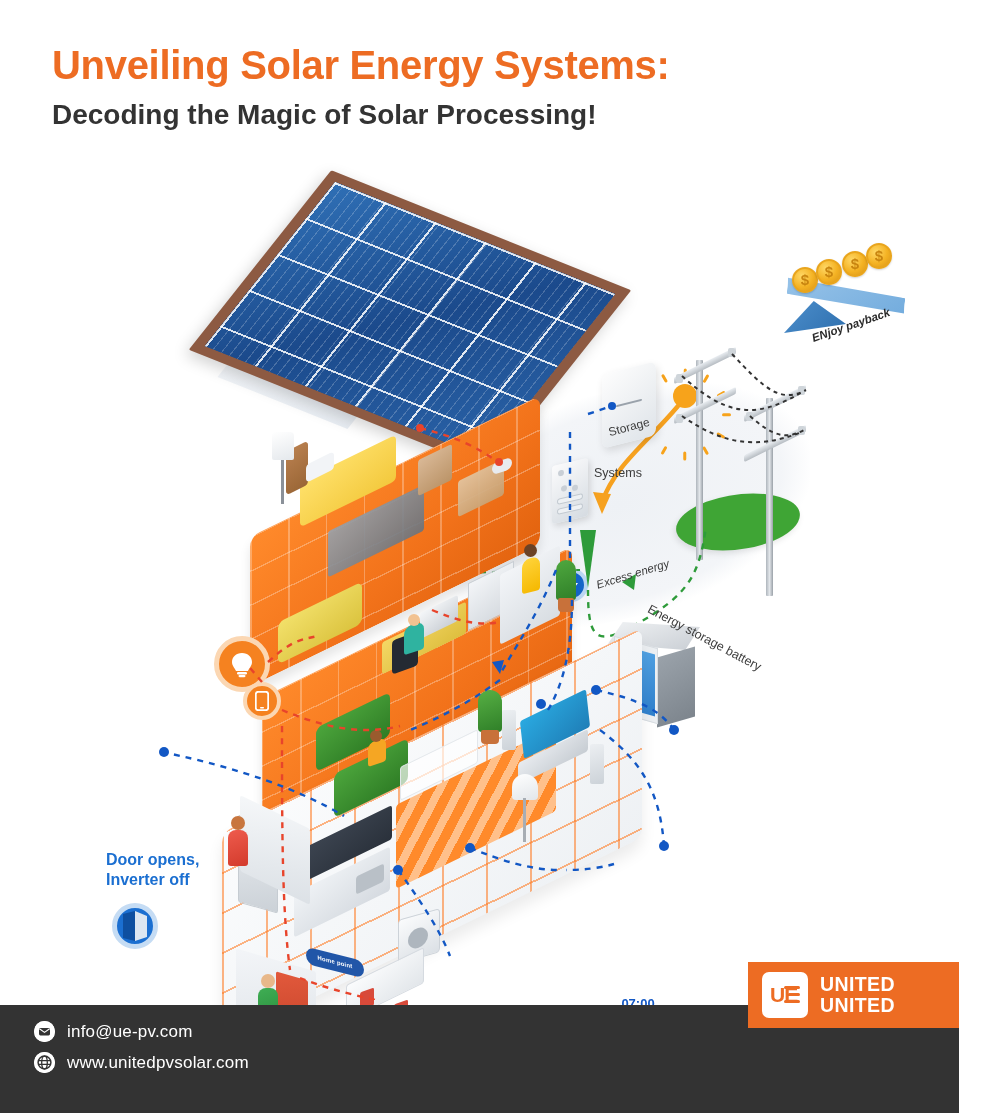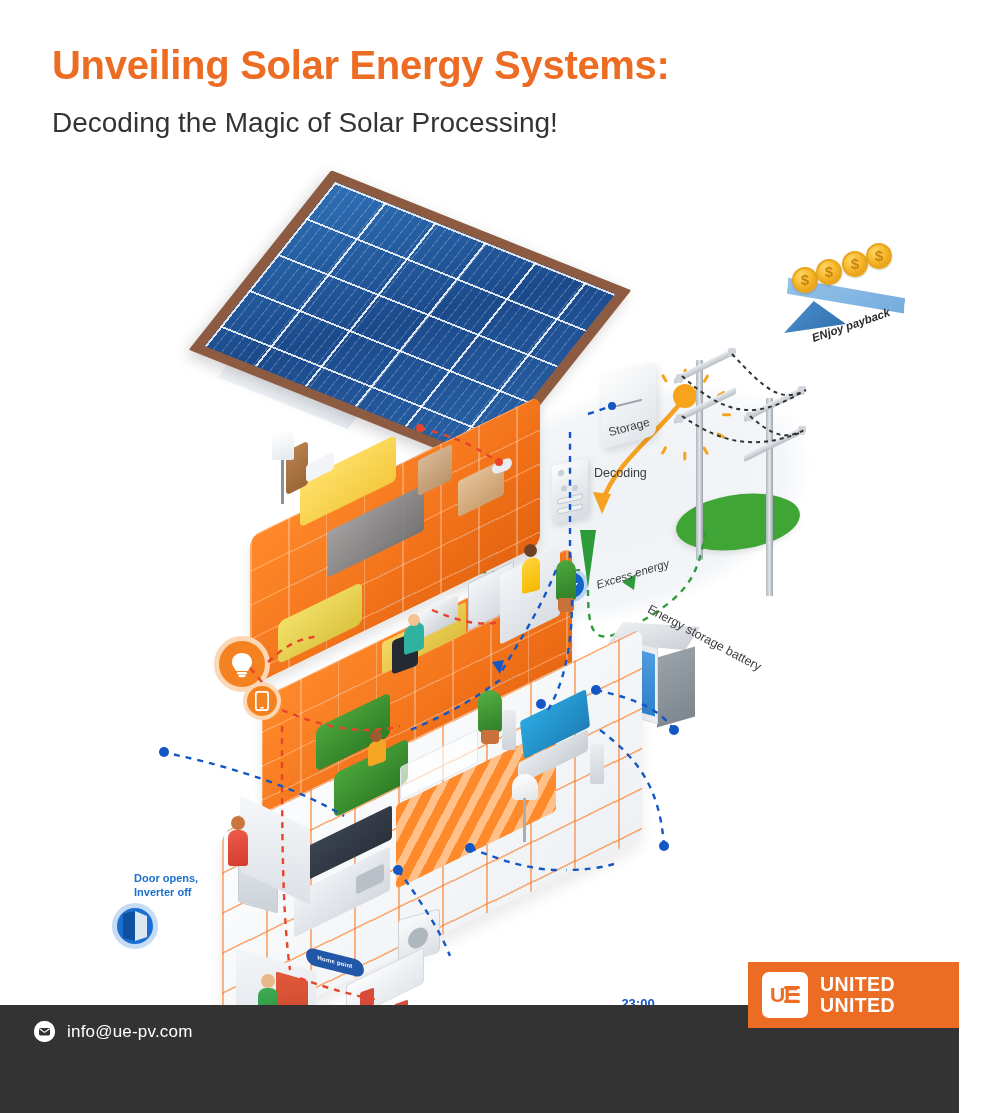--- a/index.html
+++ b/index.html
@@ -17,22 +17,22 @@
     overflow: hidden;
   }
 
   
   .header { position: absolute; left: 52px; top: 44px; width: 900px; }
   .title {
     font-size: 40px; font-weight: bold; color: #ED6C23;
     letter-spacing: -0.3px; line-height: 1.08; white-space: nowrap;
   }
   .subtitle {
-    font-size: 28px; font-weight: normal; color: #333333;
-    margin-top: 20px; line-height: 1.15; white-space: nowrap;
+    font-size: 28px; font-weight: bold; color: #333333;
+    margin-top: 12px; line-height: 1.15; white-space: nowrap;
   }
 
   
   .stage { position: absolute; left: 0; top: 170px; width: 1000px; height: 830px; }
   .stage .soft-ground {
     position: absolute; left: 430px; top: 220px; width: 380px; height: 230px;
     background: radial-gradient(ellipse at 50% 50%, #eef1f5 0%, #f3f5f8 60%, rgba(255,255,255,0) 72%);
     transform: skewY(-12deg);
   }
 
@@ -224,22 +224,22 @@
   .badge-on {
     left: 614px; top: 843px; width: 44px; height: 44px;
     background: #1257C4; border: 5px solid #BCD5F2;
     color: #ffffff; font-size: 15px; font-weight: bold; letter-spacing: .5px;
   }
   .lbl-time {
     position: absolute; left: 608px; top: 826px; width: 60px;
     text-align: center; font-size: 13px; font-weight: bold; color: #1257C4;
   }
   .lbl-door {
-    position: absolute; left: 106px; top: 702px; width: 150px;
-    font-size: 11px; font-weight: bold; color: #1B6FD1; line-height: 1.25; margin-left: 28px;
+    position: absolute; left: 106px; top: 680px; width: 150px;
+    font-size: 16px; font-weight: bold; color: #1B6FD1; line-height: 1.25;
   }
   .kitchen-tag {
     position: absolute; left: 306px; top: 784px; width: 58px; height: 17px;
     background: #2156A8; border-radius: 9px; transform: skewY(16deg) rotate(-2deg);
     color: #fff; font-size: 6px; font-weight: bold; text-align: center;
     line-height: 17px; letter-spacing: .2px;
   }
 
   
   .obj { position: absolute; }
@@ -389,21 +389,21 @@
     <div class="storage-box"></div>
     <div class="lbl-storage">Storage</div>
 
     <div class="inverter-box">
       <div class="ibtn" style="left:6px; top:6px;"></div>
       <div class="ibtn" style="left:9px; top:22px;"></div>
       <div class="ibtn" style="left:20px; top:24px;"></div>
       <div class="istrip" style="top:34px;"></div>
       <div class="istrip" style="top:44px;"></div>
     </div>
-    <div class="lbl-inverter">Decoding</div>
+    <div class="lbl-inverter">Systems</div>
 
     <div class="badge-circle badge-bolt">
       <svg width="15" height="19" viewBox="0 0 15 19">
         <path d="M9 0 L1 11 H6 L5 19 L14 7 H8 Z" fill="#ffffff"></path>
       </svg>
     </div>
 
     <svg class="dot-path" width="1000" height="830">
       <path d="M588 420 C 588 470, 596 478, 640 452 C 690 424, 700 402, 706 356" stroke="#2E9B3A" stroke-width="2.4" fill="none" stroke-dasharray="6 6"></path>
       <path d="M596 360 L 588 418 L 580 360" fill="#2E9B3A"></path>
@@ -509,21 +509,21 @@
     </div>
     <div class="badge-circle badge-door">
       <svg width="30" height="32" viewBox="0 0 30 32">
         <path d="M3 4 L15 1 L15 31 L3 28 Z" fill="#0E4FA0"></path>
         <path d="M15 1 L27 6 L27 27 L15 31 Z" fill="#DCE6F1"></path>
       </svg>
     </div>
 
     <div class="kitchen-tag">Home point</div>
 
-    <div class="lbl-time">23:00</div>
+    <div class="lbl-time">07:00</div>
     <div class="badge-circle badge-on">ON</div>
 
     <div class="charger"></div>
     <div class="car">
       <div class="car-body"></div>
       <div class="car-glass" style="left:44px; top:20px; width:42px; height:22px;"></div>
       <div class="car-glass" style="left:90px; top:14px; width:36px; height:20px;"></div>
       <div class="car-glass" style="left:128px; top:10px; width:28px; height:17px;"></div>
 
       <div class="wheel" style="left:136px; top:38px;"></div>
@@ -591,18 +591,29 @@
         <span class="contact-icon">
           <svg width="21" height="21" viewBox="0 0 21 21">
             <circle cx="10.5" cy="10.5" r="10.5" fill="#ffffff"></circle>
             <rect x="5" y="7" width="11" height="7.4" rx="1.4" fill="#333333"></rect>
             <path d="M5.4 7.8 L10.5 11.4 L15.6 7.8" stroke="#ffffff" stroke-width="1.1" fill="none"></path>
           </svg>
         </span>
         <span class="contact-text">info@ue-pv.com</span>
       </div>
 
+      <div class="contact-row">
+        <span class="contact-icon">
+          <svg width="21" height="21" viewBox="0 0 21 21">
+            <circle cx="10.5" cy="10.5" r="10.5" fill="#ffffff"></circle>
+            <circle cx="10.5" cy="10.5" r="6.4" fill="none" stroke="#333333" stroke-width="1.5"></circle>
+            <ellipse cx="10.5" cy="10.5" rx="2.8" ry="6.4" fill="none" stroke="#333333" stroke-width="1.3"></ellipse>
+            <path d="M4.4 8.6 H16.6 M4.4 12.4 H16.6" stroke="#333333" stroke-width="1.3"></path>
+          </svg>
+        </span>
+        <span class="contact-text">www.unitedpvsolar.com</span>
+      </div>
 
     </div>
   </div>
 
 
 </div>
 
 </body></html>

